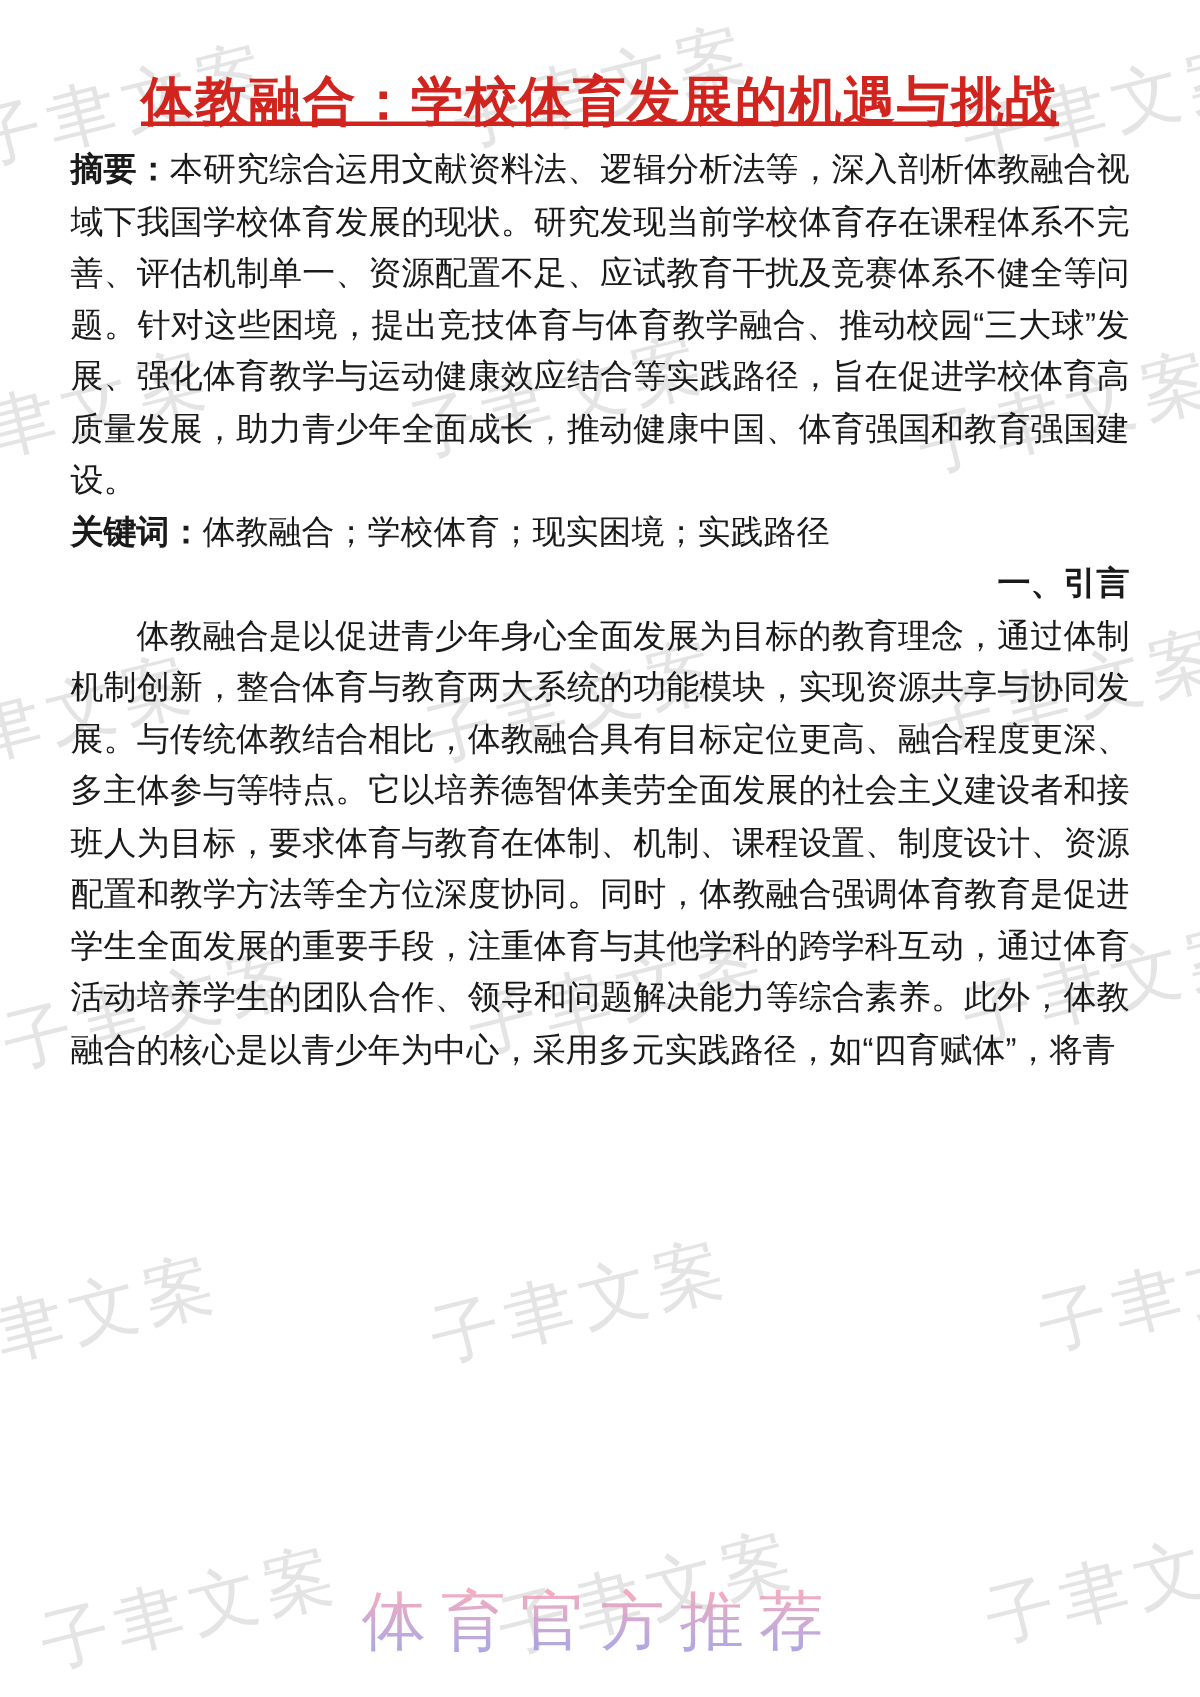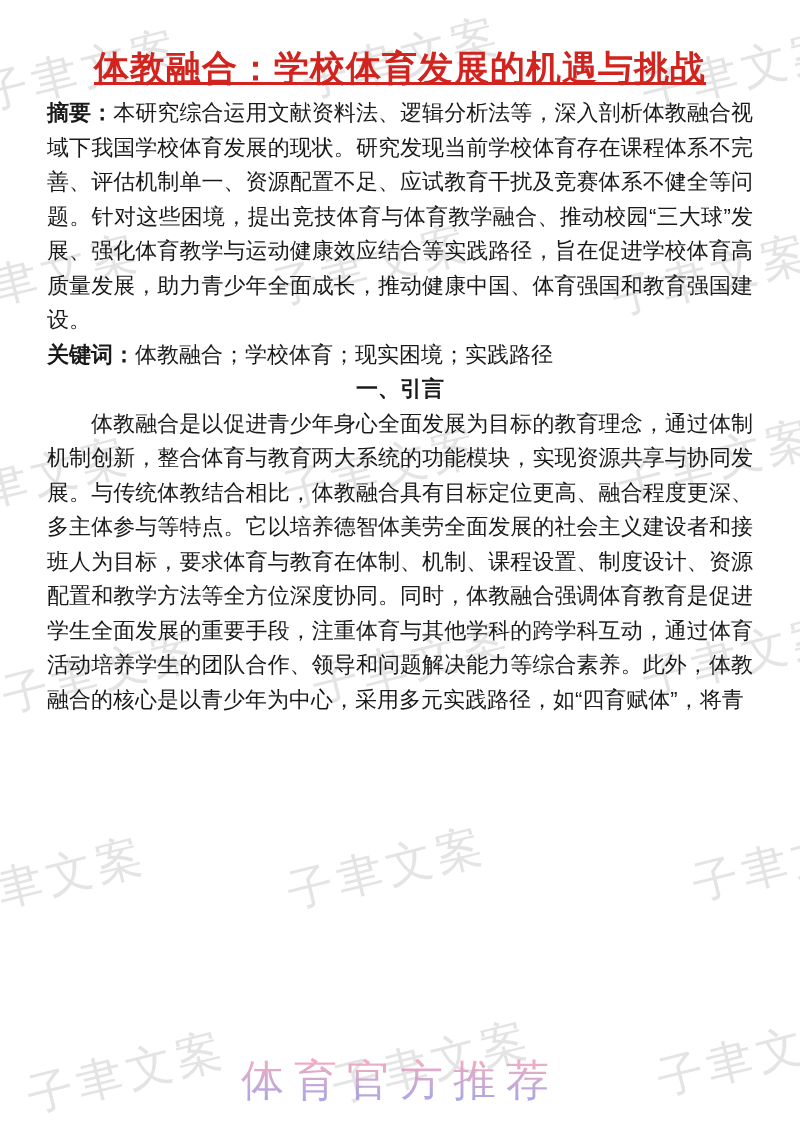--- a/index.html
+++ b/index.html
@@ -57,21 +57,21 @@
     text-justify: inter-ideograph;
   }
   .para b.inline-label {
     font-weight: bold;
   }
   .sec-heading {
     margin: 0;
     font-size: 22px;
     line-height: 34.5px;
     font-weight: bold;
-    text-align: center;
+    text-align: right;
   }
   .indent {
     text-indent: 2em;
   }
   
   .footer {
     position: absolute;
     left: 0;
     right: 0;
     top: 1052px;

